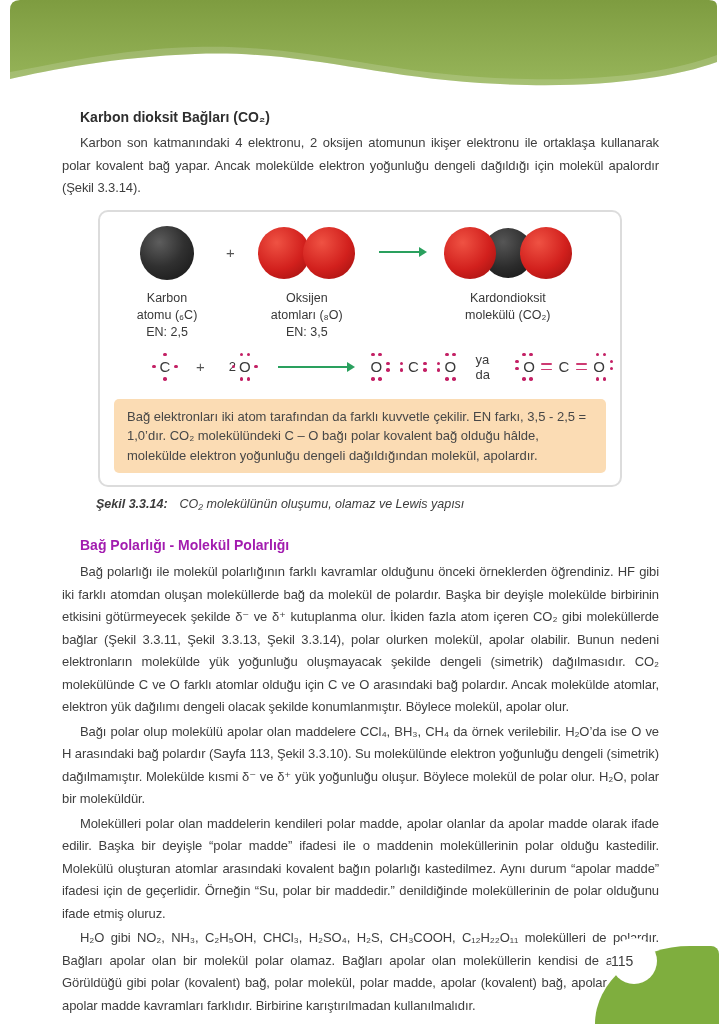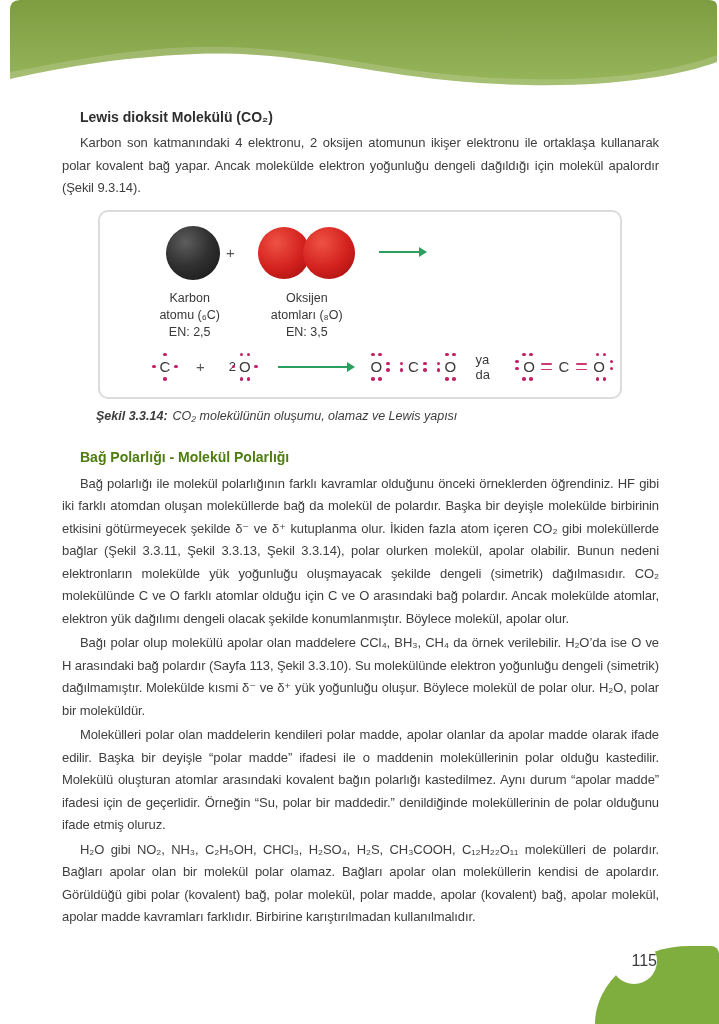--- a/index.html
+++ b/index.html
@@ -3,21 +3,21 @@
 <meta charset="utf-8">
 <style>
   html,body{margin:0;padding:0;background:#ffffff;}
   .page{position:relative;width:719px;height:1024px;background:#fff;overflow:hidden;
         font-family:"Liberation Sans","DejaVu Sans",sans-serif;color:#3e3e3e;}
   
   .header-wave{position:absolute;top:0;left:0;width:719px;height:96px;}
   
   .content{position:absolute;left:62px;right:60px;top:96px;}
   .h1{font-size:14px;font-weight:bold;color:#2e2e2e;margin:13px 0 7px;padding-left:18px;}
-  .h2{font-size:14px;font-weight:bold;color:#4d7c0f;margin:26px 0 8px;padding-left:18px;}
+  .h2{font-size:14px;font-weight:bold;color:#a21caf;margin:26px 0 8px;padding-left:18px;}
   p.body{font-size:13px;line-height:22.5px;letter-spacing:-0.1px;text-align:justify;
          text-indent:18px;margin:0 0 2px;}
   p.body .b{font-weight:normal;}
   
   .figure-box{box-sizing:border-box;margin:10px 0 0 36px;width:524px;background:#fff;
               border:2px solid #dcdcdc;border-radius:10px;padding:12px 14px 12px;}
   .model-row{display:flex;align-items:flex-start;}
   .mcol{display:flex;flex-direction:column;align-items:center;}
   .sphere-area{height:58px;display:flex;align-items:center;justify-content:center;}
   .sphere{border-radius:50%;}
@@ -48,28 +48,28 @@
   .dbl{display:inline-flex;flex-direction:column;gap:4px;margin:0 3px;}
   .dbl i{width:11px;height:1.8px;background:#cd3a72;border-radius:1px;}
   .lgroup{display:inline-flex;align-items:center;gap:2px;}
   .gap4{width:4px;}
   .coef{font-size:13px;margin-right:2px;}
   
   .note-box{margin-top:14px;background:#fbdcb4;border-radius:5px;padding:8px 13px;
             font-size:13px;line-height:19.5px;color:#474747;text-align:left;}
   
   .caption{margin:10px 0 0 34px;font-size:12.5px;font-style:italic;color:#3c3c3c;}
-  .caption .cl{font-weight:bold;margin-right:5px;}
+  .caption .cl{font-weight:bold;margin-right:12px;}
   .mt14{margin-top:14px;}
   
   .footer-badge{position:absolute;right:0;bottom:0;width:124px;height:78px;}
   .badge-green{position:absolute;left:0;top:0;right:0;bottom:0;background:#7fae3e;
                border-radius:95px 8px 0 0 / 78px 8px 0 0;}
   .badge-notch{position:absolute;left:16px;top:-8px;width:46px;height:46px;border-radius:50%;background:#fff;
-               display:flex;align-items:center;justify-content:flex-end;font-size:16px;color:#3c3c3c;}
+               display:flex;align-items:center;justify-content:flex-start;font-size:14px;color:#3c3c3c;}
 </style>
 </head>
 <body>
 
 <div class="page">
 
   <svg class="header-wave" viewBox="0 0 719 96" xmlns="http://www.w3.org/2000/svg" aria-hidden="true">
     <defs>
       <linearGradient id="hg" x1="0" y1="0" x2="0" y2="1">
         <stop offset="0" stop-color="#7e9c40"></stop>
@@ -77,28 +77,28 @@
       </linearGradient>
     </defs>
     <path fill="url(#hg)" d="M10,10 Q10,0 20,0 L709,0 Q717,0 717,6 L717,62
       C670,79 590,90 480,83 C370,76 300,50 195,54 C115,57 50,70 10,79 Z"></path>
     <path fill="#ffffff" opacity="0.16" d="M717,62 C670,79 590,90 480,83 C370,76 300,50 195,54 C115,57 50,70 10,79
       L10,72 C55,64 120,49 195,47 C300,44 372,70 480,77 C588,84 666,74 717,55 Z"></path>
   </svg>
 
   <div class="content">
 
-    <div class="h1">Lewis dioksit Molekülü (CO₂)</div>
-
-    <p class="body">Karbon son katmanındaki 4 elektronu, 2 oksijen atomunun ikişer elektronu ile ortaklaşa kullanarak polar kovalent bağ yapar. Ancak molekülde elektron yoğunluğu dengeli dağıldığı için molekül apalordır (Şekil 9.3.14).</p>
+    <div class="h1">Karbon dioksit Bağları (CO₂)</div>
+
+    <p class="body">Karbon son katmanındaki 4 elektronu, 2 oksijen atomunun ikişer elektronu ile ortaklaşa kullanarak polar kovalent bağ yapar. Ancak molekülde elektron yoğunluğu dengeli dağıldığı için molekül apalordır (Şekil 3.3.14).</p>
 
     <div class="figure-box">
 
       <div class="model-row">
-        <div class="mcol" style="width:106px;align-items:flex-end;">
+        <div class="mcol" style="width:106px;">
           <div class="sphere-area">
               <div class="sphere sph-c"></div>
             </div>
           <div class="mlabel">Karbon
 atomu (₆C)
 EN: 2,5</div>
         </div>
         <div class="mcol mcol-plus">
           <span class="plus">+</span>
         </div>
@@ -107,20 +107,31 @@
             <div class="o-pair">
               <div class="sphere sph-o"></div>
               <div class="sphere sph-o"></div>
             </div>
           </div>
           <div class="mlabel">Oksijen
 atomları (₈O)
 EN: 3,5</div>
         </div>
         <span class="arrow m-arrow"></span>
+        <div class="mcol" style="width:150px;">
+          <div class="sphere-area">
+            <div class="co2-model">
+              <div class="sphere sph-o r1"></div>
+              <div class="dk"></div>
+              <div class="sphere sph-o r2"></div>
+            </div>
+          </div>
+          <div class="mlabel">Kardondioksit
+molekülü (CO₂)</div>
+        </div>
       </div>
 
       <div class="lewis-row">
 
         <span class="lw">
           <span>C</span>
           <i class="dot" style="top:-4px;left:5px"></i><i class="dot" style="bottom:-4px;left:5px"></i>
           <i class="dot" style="top:8px;left:-6px"></i><i class="dot" style="top:8px;right:-6px"></i>
         </span>
         <span class="plus" style="margin-left:24px">+</span>
@@ -187,20 +198,21 @@
             </span>
           <span class="lw">
             <span>O</span>
             <i class="dot" style="top:-4px;right:0px"></i><i class="dot" style="top:-4px;right:7px"></i>
             <i class="dot" style="top:3px;right:-7px"></i><i class="dot" style="top:10px;right:-7px"></i>
             <i class="dot" style="bottom:-4px;right:0px"></i><i class="dot" style="bottom:-4px;right:7px"></i>
           </span>
         </span>
       </div>
 
+      <div class="note-box">Bağ elektronları iki atom tarafından da farklı kuvvetle çekilir. EN farkı, 3,5 - 2,5 = 1,0’dır. CO₂ molekülündeki C – O bağı polar kovalent bağ olduğu hâlde, molekülde elektron yoğunluğu dengeli dağıldığından molekül, apolardır.</div>
     </div>
 
     <p class="caption">
       <span class="cl">Şekil 3.3.14:</span><span>CO₂ molekülünün oluşumu, olamaz ve Lewis yapısı</span>
     </p>
 
 
     <div class="h2">Bağ Polarlığı - Molekül Polarlığı</div>
 
     <p class="body">Bağ polarlığı ile molekül polarlığının farklı kavramlar olduğunu önceki örneklerden öğrendiniz. HF gibi iki farklı atomdan oluşan moleküllerde bağ da molekül de polardır. Başka bir deyişle molekülde birbirinin etkisini götürmeyecek şekilde δ⁻ ve δ⁺ kutuplanma olur. İkiden fazla atom içeren CO₂ gibi moleküllerde bağlar (Şekil 3.3.11, Şekil 3.3.13, Şekil 3.3.14), polar olurken molekül, apolar olabilir. Bunun nedeni elektronların molekülde yük yoğunluğu oluşmayacak şekilde dengeli (simetrik) dağılmasıdır. CO₂ molekülünde C ve O farklı atomlar olduğu için C ve O arasındaki bağ polardır. Ancak molekülde atomlar, elektron yük dağılımı dengeli olacak şekilde konumlanmıştır. Böylece molekül, apolar olur.</p>

